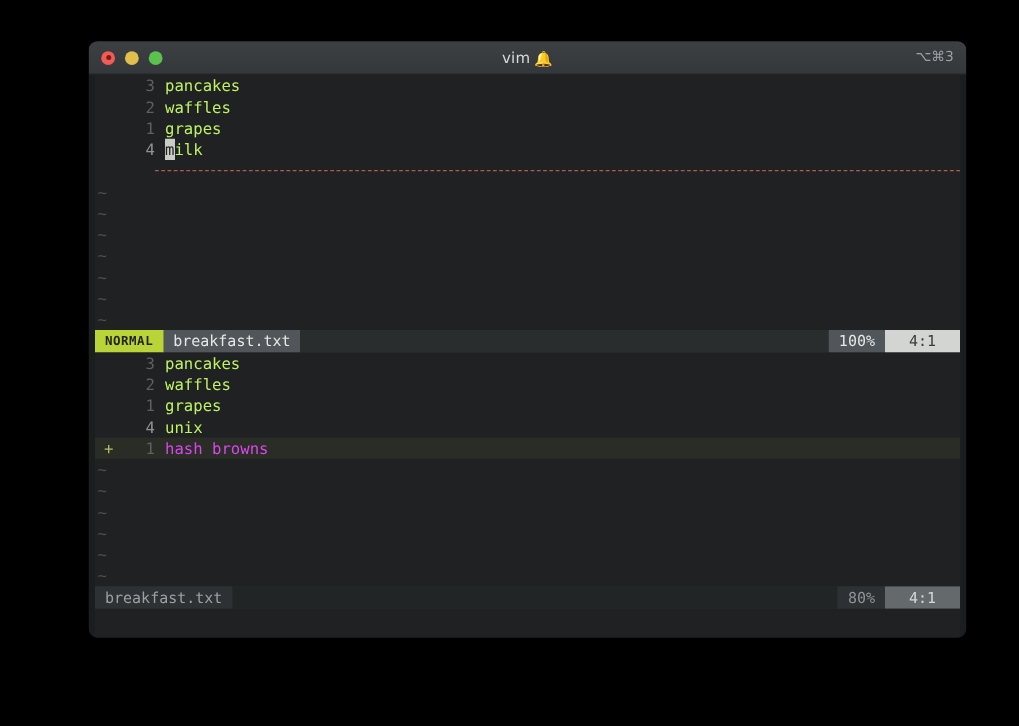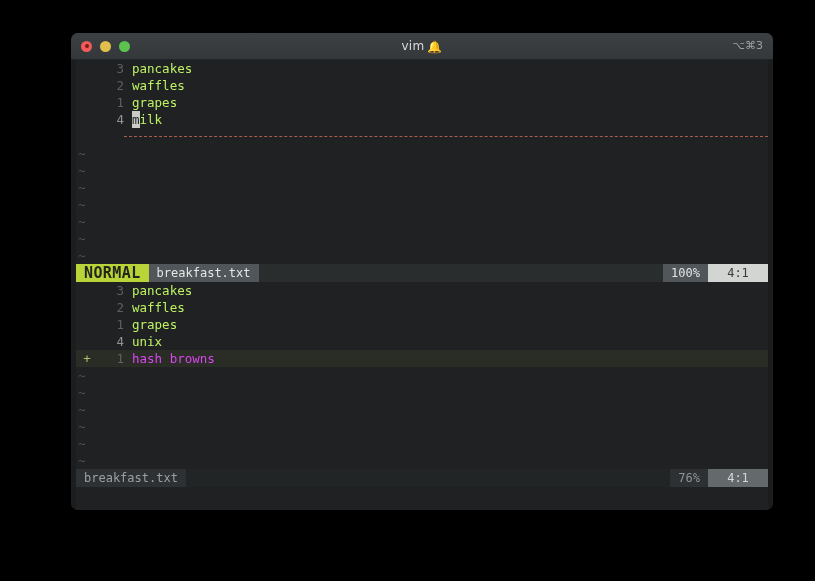--- a/index.html
+++ b/index.html
@@ -175,21 +175,21 @@
     overflow: hidden;
   }
   .sl-mode {
     background: #b9d438;
     color: #22261a;
     font-weight: bold;
     padding: 0 8px;
     display: flex;
     align-items: center;
     letter-spacing: 0.4px;
-    font-size: 15px;
+    font-size: 10px;
   }
   .sl-file {
     background: #51565a;
     color: #e4e7e5;
     padding: 0 8px;
     display: flex;
     align-items: center;
   }
   .sl-file-inactive {
     background: #2e3133;
@@ -375,21 +375,21 @@
         <div class="tilde-line">
             <span>~</span>
           </div>
         <div class="tilde-line">
             <span>~</span>
           </div>
 
         <div class="statusline">
           <div class="sl-file-inactive">breakfast.txt</div>
           <div class="sl-fill-inactive"></div>
-          <div class="sl-pct-inactive">76%</div>
+          <div class="sl-pct-inactive">80%</div>
           <div class="sl-pos-inactive">4:1</div>
         </div>
 
         <div id="cmdline"></div>
       </div>
 
     </div>
   </div>
 </div>
 

